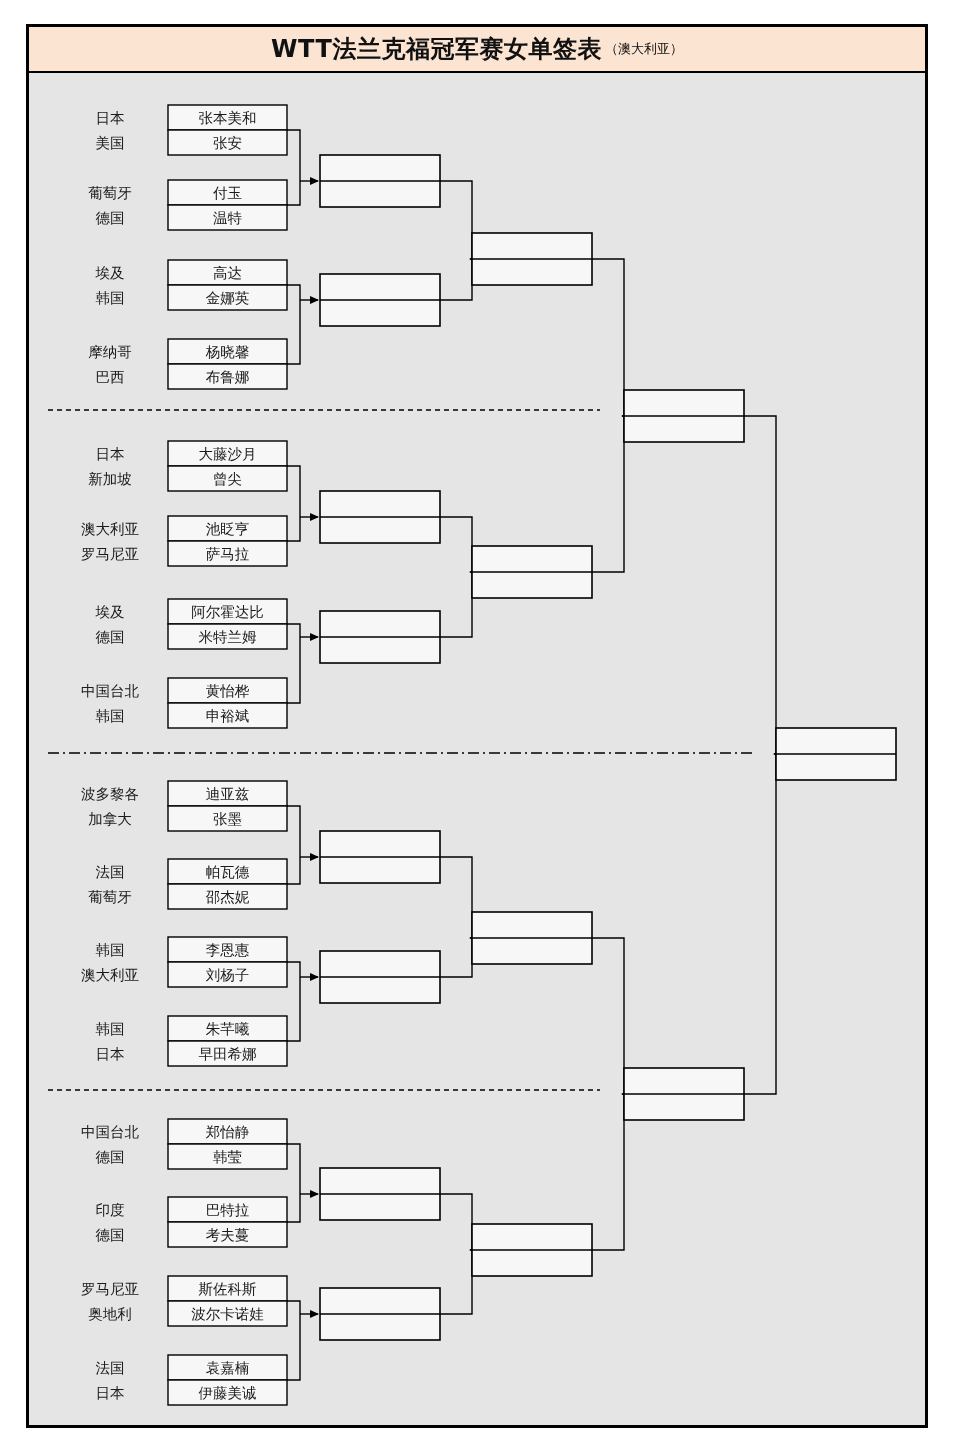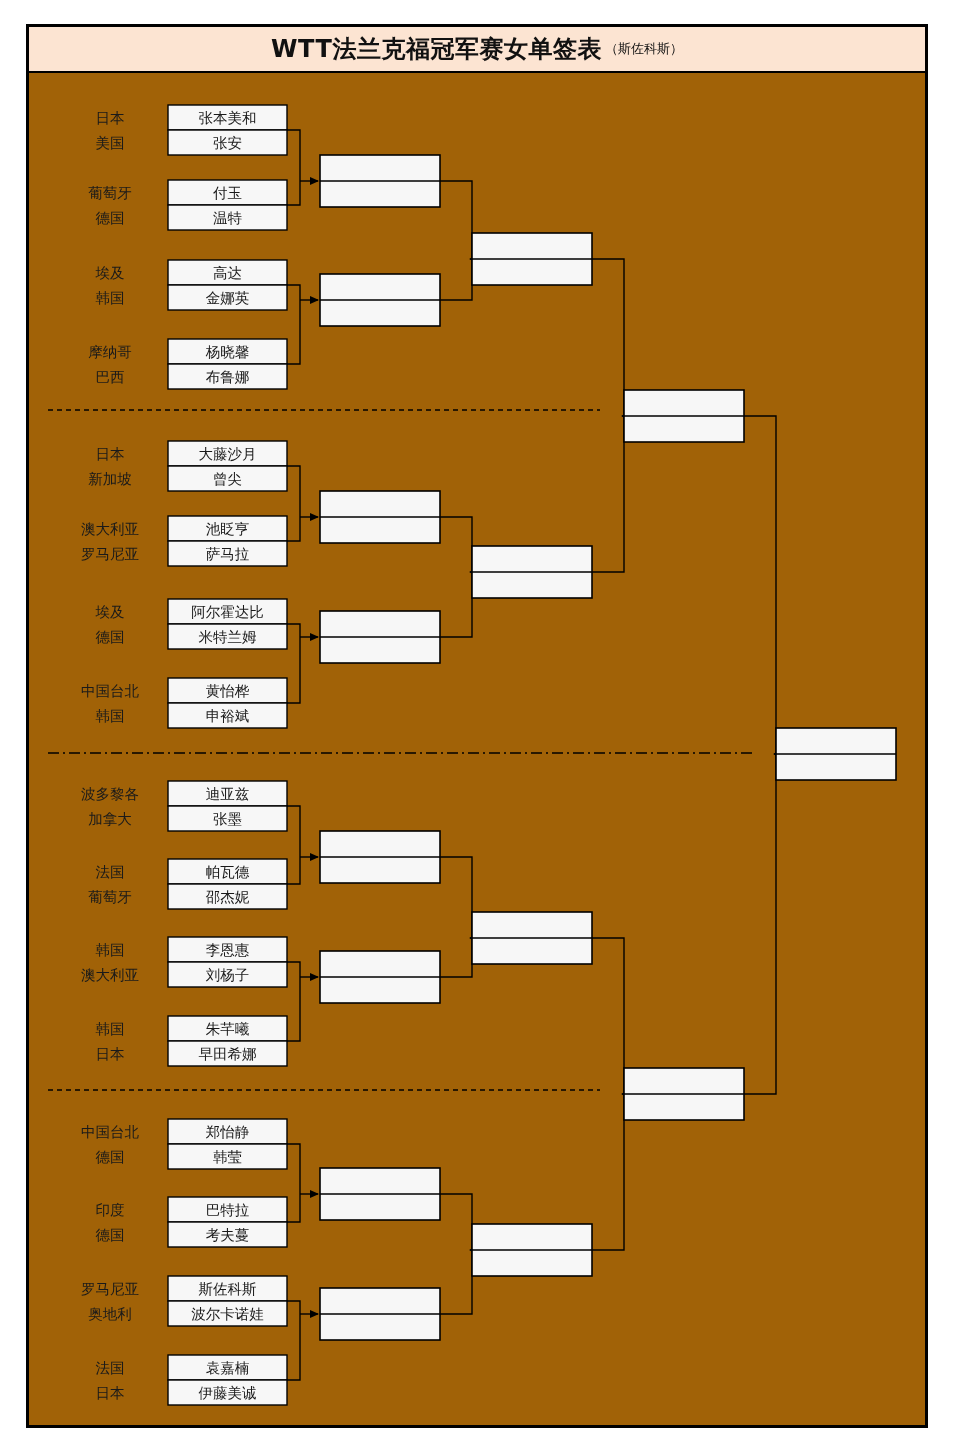--- a/index.html
+++ b/index.html
@@ -1,20 +1,20 @@
 <!DOCTYPE html>
 <html lang="zh"><head>
 <meta charset="utf-8">
 <title>WTT</title>
 <style>
   html,body{margin:0;padding:0;background:#ffffff;}
   body{width:954px;height:1450px;font-family:"Liberation Sans","DejaVu Sans",sans-serif;}
   #page{position:relative;width:954px;height:1450px;overflow:hidden;background:#ffffff;}
   #frame{position:absolute;left:26px;top:24px;width:902px;height:1404px;
-         border:3px solid #000;background:#a16207;box-sizing:border-box;}
+         border:3px solid #000;background:#e5e5e5;box-sizing:border-box;}
   #header{position:absolute;left:0;top:0;width:100%;height:46px;
           background:#fce4d2;border-bottom:2px solid #000;box-sizing:border-box;
           display:flex;align-items:center;justify-content:center;}
   #title-main{font-size:24px;font-weight:bold;color:#111;letter-spacing:.5px;
               font-family:"DejaVu Sans","Liberation Sans",sans-serif;}
   #title-sub{font-size:13px;color:#111;margin-left:3px;
              font-family:"DejaVu Sans","Liberation Sans",sans-serif;}
   svg#bracket{position:absolute;left:0;top:0;width:954px;height:1450px;
               pointer-events:none;}
   svg#bracket text{font-family:"DejaVu Sans","Liberation Sans",sans-serif;
@@ -27,21 +27,21 @@
   .country{text-anchor:middle;}
   .player{text-anchor:middle;}
 </style>
 </head>
 <body>
 
 <div id="page">
   <div id="frame">
     <div id="header">
       <span id="title-main">WTT法兰克福冠军赛女单签表</span>
-      <span id="title-sub">（斯佐科斯）</span>
+      <span id="title-sub">（澳大利亚）</span>
     </div>
   </div>
   <svg id="bracket" viewBox="0 0 954 1450" xmlns="http://www.w3.org/2000/svg">
     <defs>
       <marker id="arrow" markerWidth="9" markerHeight="9" refX="8" refY="4" orient="auto" markerUnits="userSpaceOnUse">
         <path d="M0,0 L9,4 L0,8 z" fill="#000"></path>
       </marker>
     </defs>
     <g id="g-links">
         <path d="M 287 130 L 300 130 L 300 205 L 287 205" class="link"></path>

